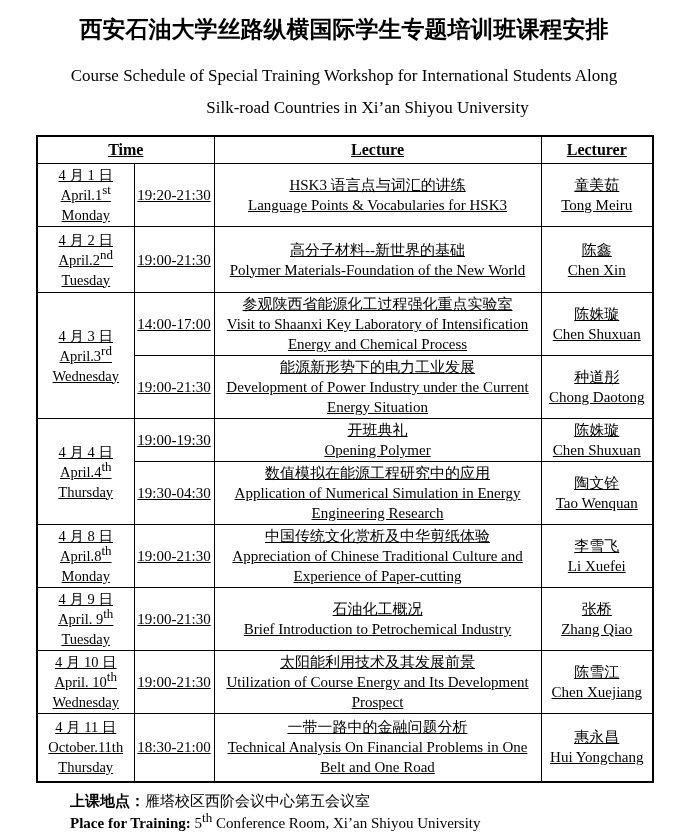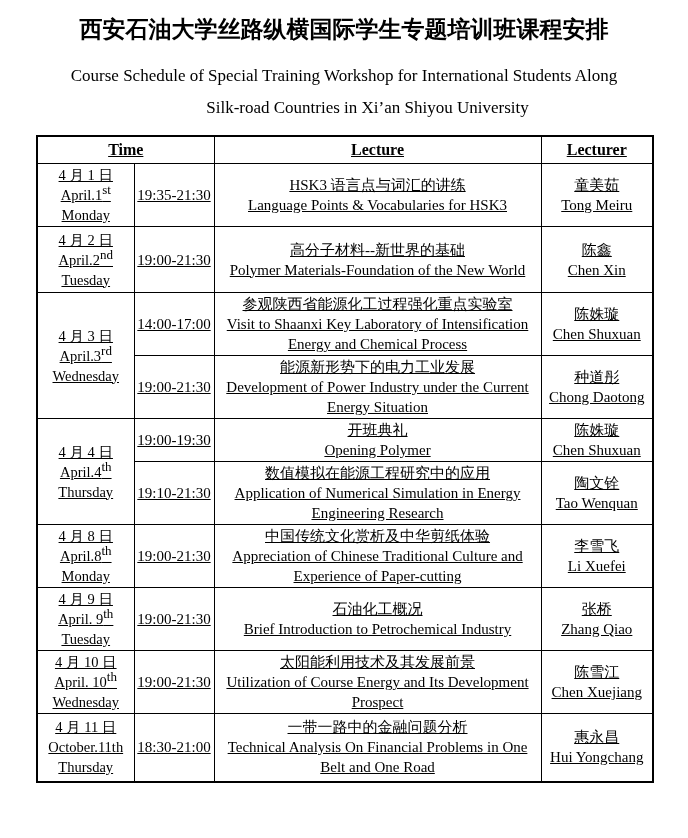--- a/index.html
+++ b/index.html
@@ -59,21 +59,21 @@
       </tr>
     </thead>
     <tbody>
 
       <tr style="height:60px">
         <td class="date-cell">
           <div>4 月 1 日</div>
           <div><span>April.1</span><sup>st</sup></div>
           <div>Monday</div>
         </td>
-        <td>19:35-21:30</td>
+        <td>19:20-21:30</td>
         <td>
           <div>HSK3 语言点与词汇的讲练</div>
           <div>Language Points &amp; Vocabularies for HSK3</div>
         </td>
         <td>
           <div>童美茹</div>
           <div>Tong Meiru</div>
         </td>
       </tr>
 
@@ -134,21 +134,21 @@
           <div>开班典礼</div>
           <div>Opening Polymer</div>
         </td>
         <td>
           <div>陈姝璇</div>
           <div>Chen Shuxuan</div>
         </td>
       </tr>
 
       <tr style="height:63px">
-        <td>19:10-21:30</td>
+        <td>19:30-04:30</td>
         <td>
           <div>数值模拟在能源工程研究中的应用</div>
           <div>Application of Numerical Simulation in Energy Engineering Research</div>
         </td>
         <td>
           <div>陶文铨</div>
           <div>Tao Wenquan</div>
         </td>
       </tr>
 
@@ -216,14 +216,18 @@
         </td>
         <td>
           <div>惠永昌</div>
           <div>Hui Yongchang</div>
         </td>
       </tr>
 
     </tbody>
   </table>
 
+  <div class="footer">
+    <div><span class="b">上课地点：</span><span>雁塔校区西阶会议中心第五会议室</span></div>
+    <div><span class="b">Place for Training:</span> <span>5</span><sup>th</sup><span> Conference Room, Xi’an Shiyou University</span></div>
+  </div>
 
 </div>
 
 </body></html>

